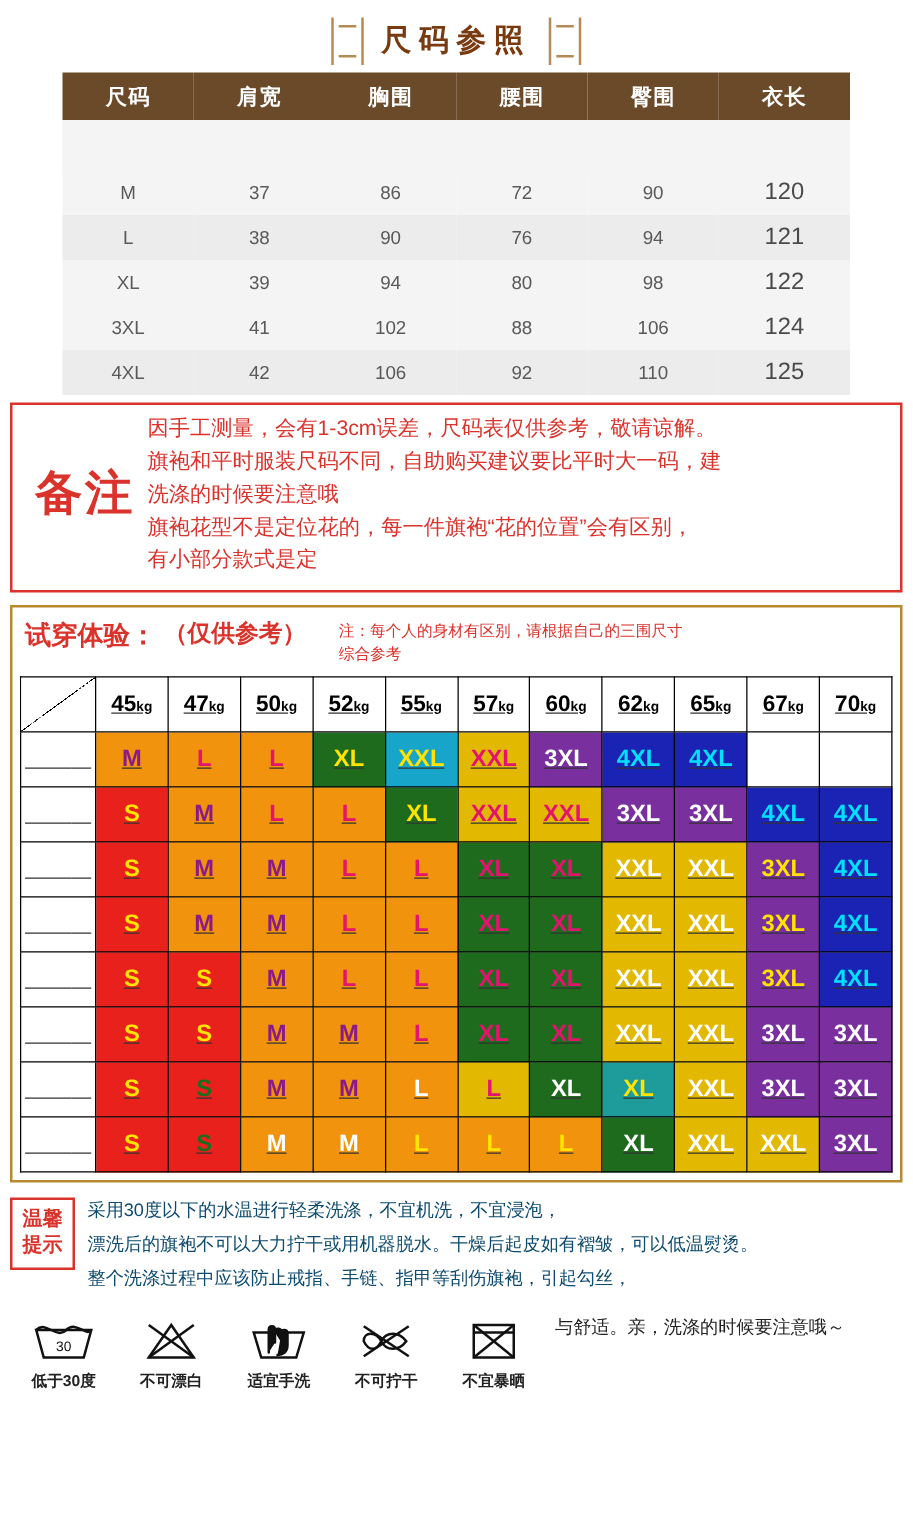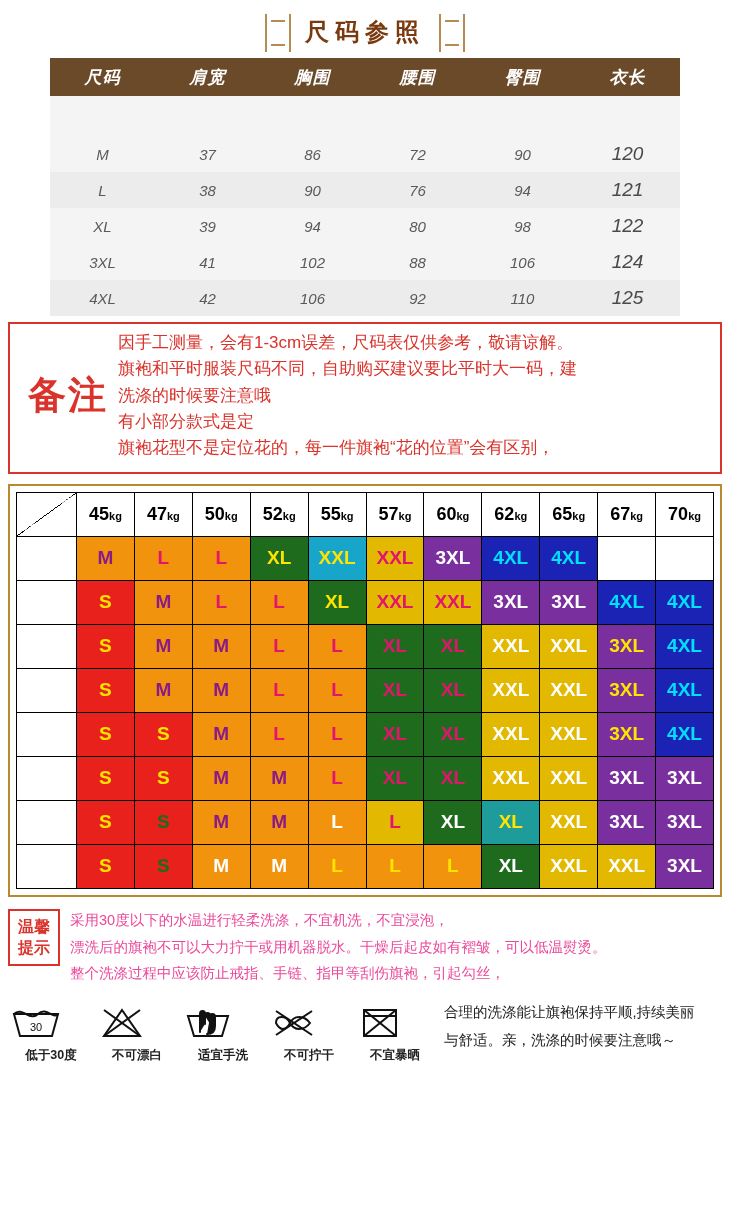--- a/index.html
+++ b/index.html
@@ -38,21 +38,20 @@
   .size-title .orn:before{top:6px;}
   .size-title .orn:after{bottom:6px;}
   .size-title .orn.l{left:4px;}
   .size-title .orn.r{right:4px;}
 
   .size-table{
     width:630px;
     margin:0 auto;
     border-collapse:collapse;
     table-layout:fixed;
-    font-style:italic;
   }
   .size-table th{
     background:#6b4a2a;
     color:#fff;
     font-size:17px;
     font-weight:bold;
     height:36px;
     letter-spacing:1px;
   }
   .size-table td{
@@ -119,20 +118,21 @@
     font-size:12.5px;
     line-height:1.5;
     margin-left:26px;
     padding-top:2px;
   }
 
   table.fit{
     border-collapse:collapse;
     width:100%;
     table-layout:fixed;
+    text-decoration:underline;
   }
   table.fit td,table.fit th{
     border:1px solid #000;
     text-align:center;
     vertical-align:middle;
     height:41px;
     font-weight:bold;
     font-size:19px;
     color:#fff;
   }
@@ -172,35 +172,35 @@
     line-height:1.3;
     padding:6px 8px;
     text-align:center;
     white-space:nowrap;
     margin-top:2px;
   }
   .tips-body{
     margin-left:10px;
     font-size:14.5px;
     line-height:1.85;
-    color:#ec4899;
+    color:#0c4a6e;
   }
 
   
   .care{
     margin:12px 8px 10px 8px;
     display:flex;
     align-items:flex-start;
   }
   .care-icons{display:flex;}
   .care-item{
     width:86px;
     text-align:center;
   }
-  .care-item .glyph{height:46px;display:flex;align-items:center;justify-content:flex-start;}
+  .care-item .glyph{height:46px;display:flex;align-items:center;justify-content:center;}
   .care-item .cap{font-size:12.5px;color:#222;font-weight:bold;margin-top:2px;}
   .care-text{
     margin-left:6px;
     font-size:14.5px;
     line-height:1.9;
     color:#222;
   }
 </style>
 </head>
 <body>
@@ -277,26 +277,34 @@
       </tr>
     </tbody>
   </table>
 
   <div class="remark">
     <div class="remark-label">备注</div>
     <div class="remark-body">
       <div>因手工测量，会有1-3cm误差，尺码表仅供参考，敬请谅解。</div>
       <div>旗袍和平时服装尺码不同，自助购买建议要比平时大一码，建</div>
       <div>洗涤的时候要注意哦</div>
+      <div>旗袍花型不是定位花的，每一件旗袍“花的位置”会有区别，</div>
       <div>有小部分款式是定</div>
-      <div>旗袍花型不是定位花的，每一件旗袍“花的位置”会有区别，</div>
     </div>
   </div>
 
   <div class="fit-wrap">
+    <div class="fit-head">
+      <div class="fit-title">试穿体验：</div>
+      <div class="fit-sub">（仅供参考）</div>
+      <div class="fit-note">
+        <div>注：每个人的身材有区别，请根据自己的三围尺寸</div>
+        <div>综合参考</div>
+      </div>
+    </div>
 
     <table class="fit">
       <colgroup>
         <col style="width:60px">
           <col>
           <col>
           <col>
           <col>
           <col>
           <col>
@@ -506,18 +514,17 @@
             <line x1="12" y1="8" x2="44" y2="34" stroke="#111" stroke-width="2"></line>
             <line x1="44" y1="8" x2="12" y2="34" stroke="#111" stroke-width="2"></line>
             <line x1="12" y1="14" x2="44" y2="14" stroke="#111" stroke-width="2"></line>
           </svg>
         </div>
         <div class="cap">不宜暴晒</div>
       </div>
 
     </div>
     <div class="care-text">
-      <div>合理的洗涤能让旗袍保持平顺,持续美丽</div>
       <div>与舒适。亲，洗涤的时候要注意哦～</div>
     </div>
   </div>
 
 </div>
 
 </body></html>

